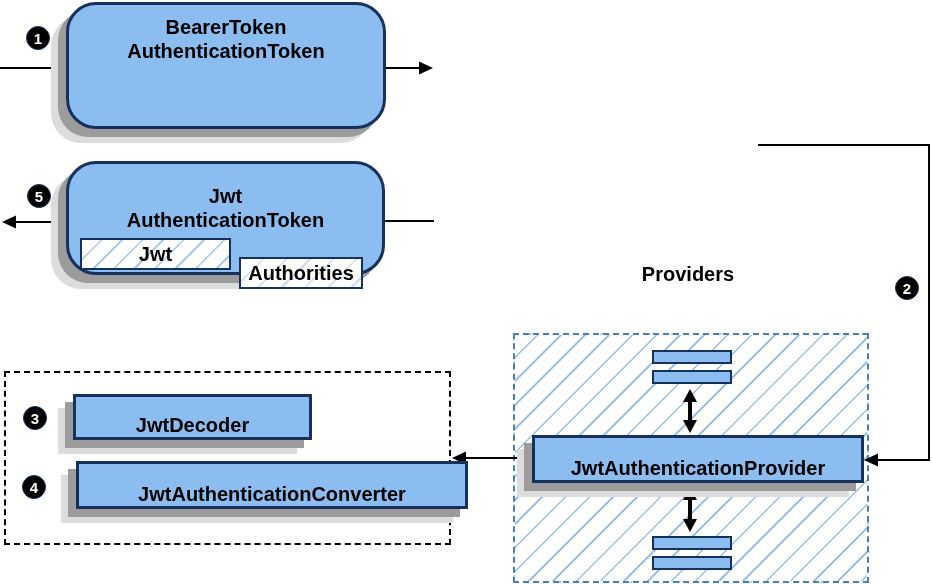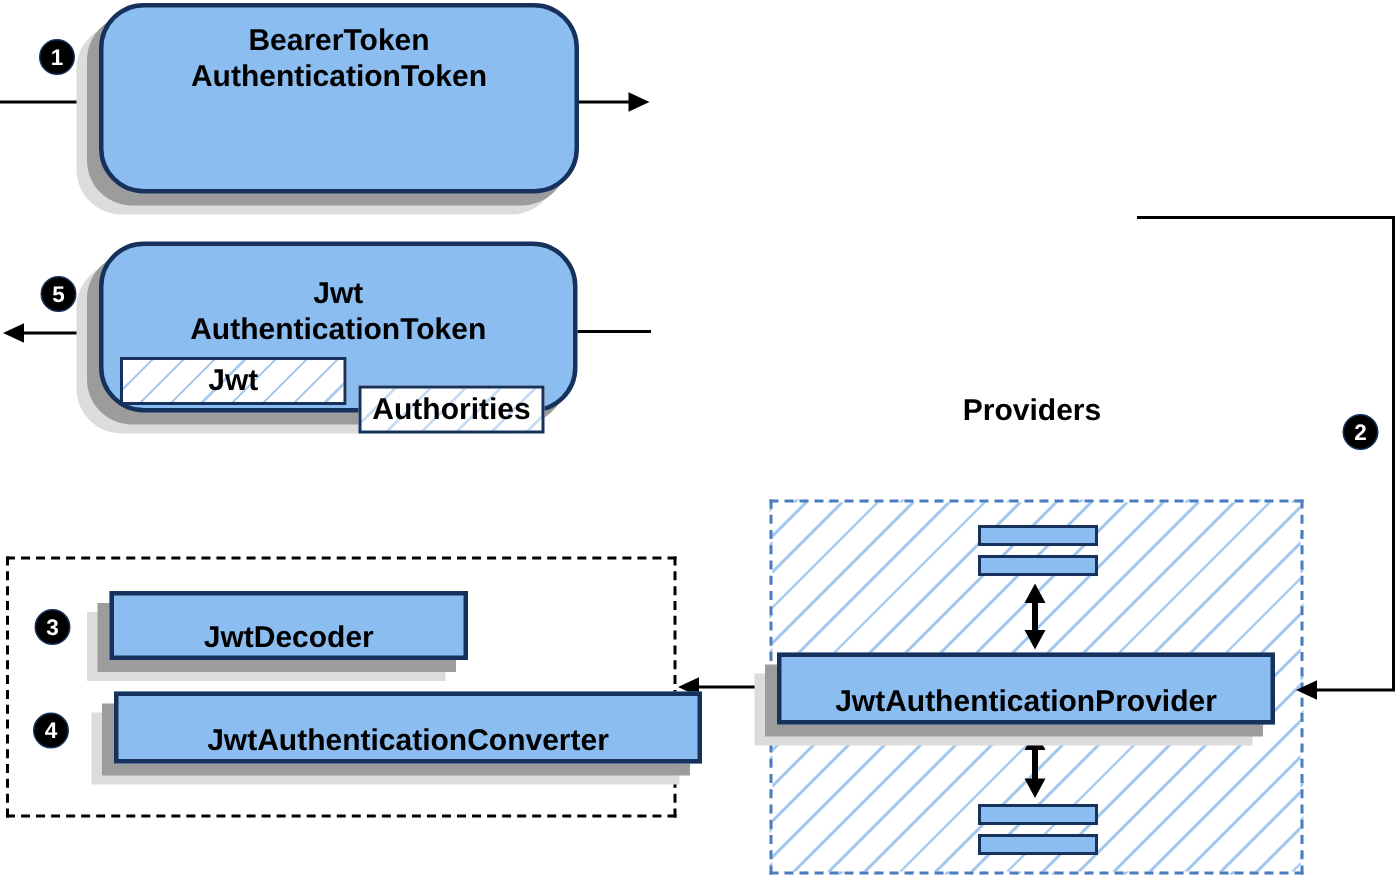--- a/index.html
+++ b/index.html
@@ -34,21 +34,21 @@
   #bearer-token-node { left:66px; top:2px; width:320px; height:127px; padding-top:10px; }
   #bearer-token-node .inner { left:80px; top:74px; width:154px; height:36px; }
 
   #jwt-token-node { left:66px; top:161px; width:319px; height:114px; padding-top:20px; }
   #jwt-field { left:11px; top:74px; width:151px; height:32px; }
   #authorities-field { left:170px; top:74px; width:124px; height:32px;margin-top:19px; }
 
   #auth-manager-node { left:432px; top:68px; width:326px; height:152px; padding-top:20px; }
   #auth-manager-node .inner { left:36px; top:54px; width:253px; height:84px; }
 
-  #jwt-provider-node { left:518px; top:435px; width:332px; height:48px; }
+  #jwt-provider-node { left:532px; top:435px; width:332px; height:48px; }
 
   #jwt-decoder-node { left:73px; top:394px; width:239px; height:46px; }
   #jwt-converter-node { left:76px; top:461px; width:392px; height:48px; }
 
   
   #providers-box {
     position:absolute; left:513px; top:333px; width:356px; height:250px;
     border:2.5px dashed #4A7CC0; background-color:#fff;
     background-image:repeating-linear-gradient(135deg,
       rgba(0,0,0,0) 0px, rgba(0,0,0,0) 15px, #9CC3EC 15px, #9CC3EC 16.8px);

